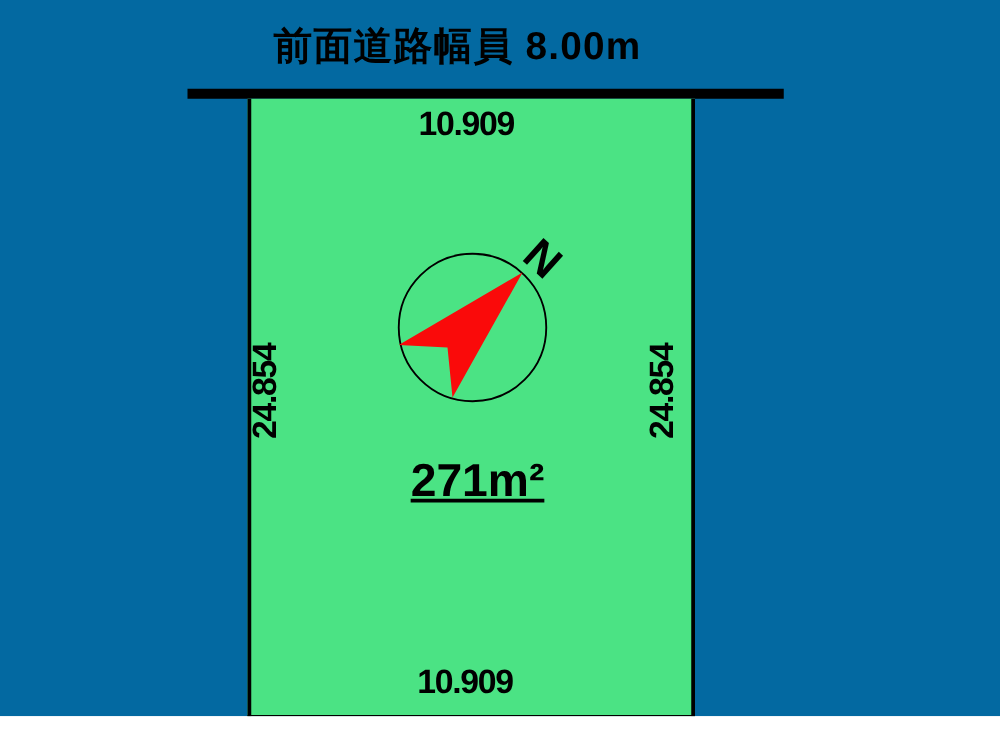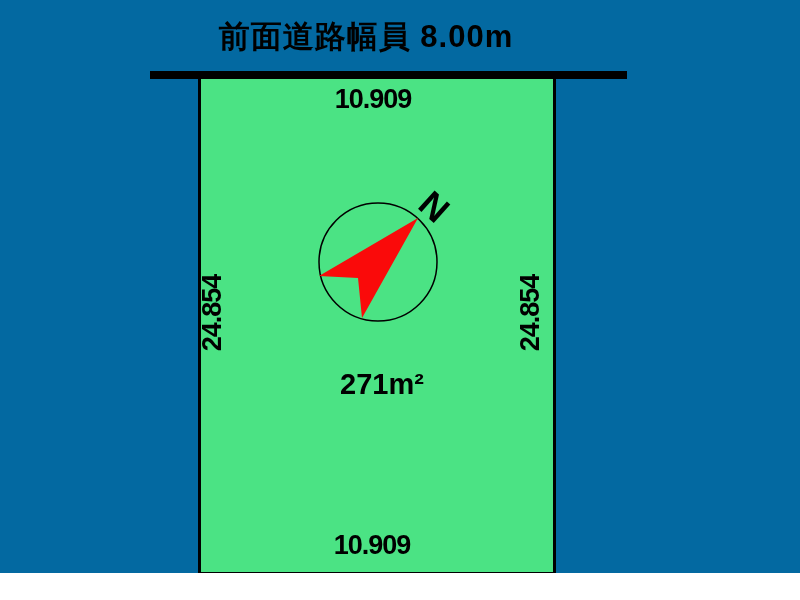--- a/index.html
+++ b/index.html
@@ -80,23 +80,24 @@
   .compass text {
     font-family: "Liberation Sans", "DejaVu Sans", sans-serif;
     font-weight: bold;
   }
   .area-label {
     position: absolute;
     left: 382px;
     top: 365px;
     transform: translateX(-50%);
     text-align: center;
-    font-size: 29px;
+    font-size: 37px;
     line-height: 39px;
     white-space: nowrap;
+    text-decoration: underline;
   }
   .copyright {
     position: absolute;
     left: 747px;
     top: 577px;
     font-size: 13px;
     color: #f2f2f2;
     white-space: nowrap;
   }
 </style>

